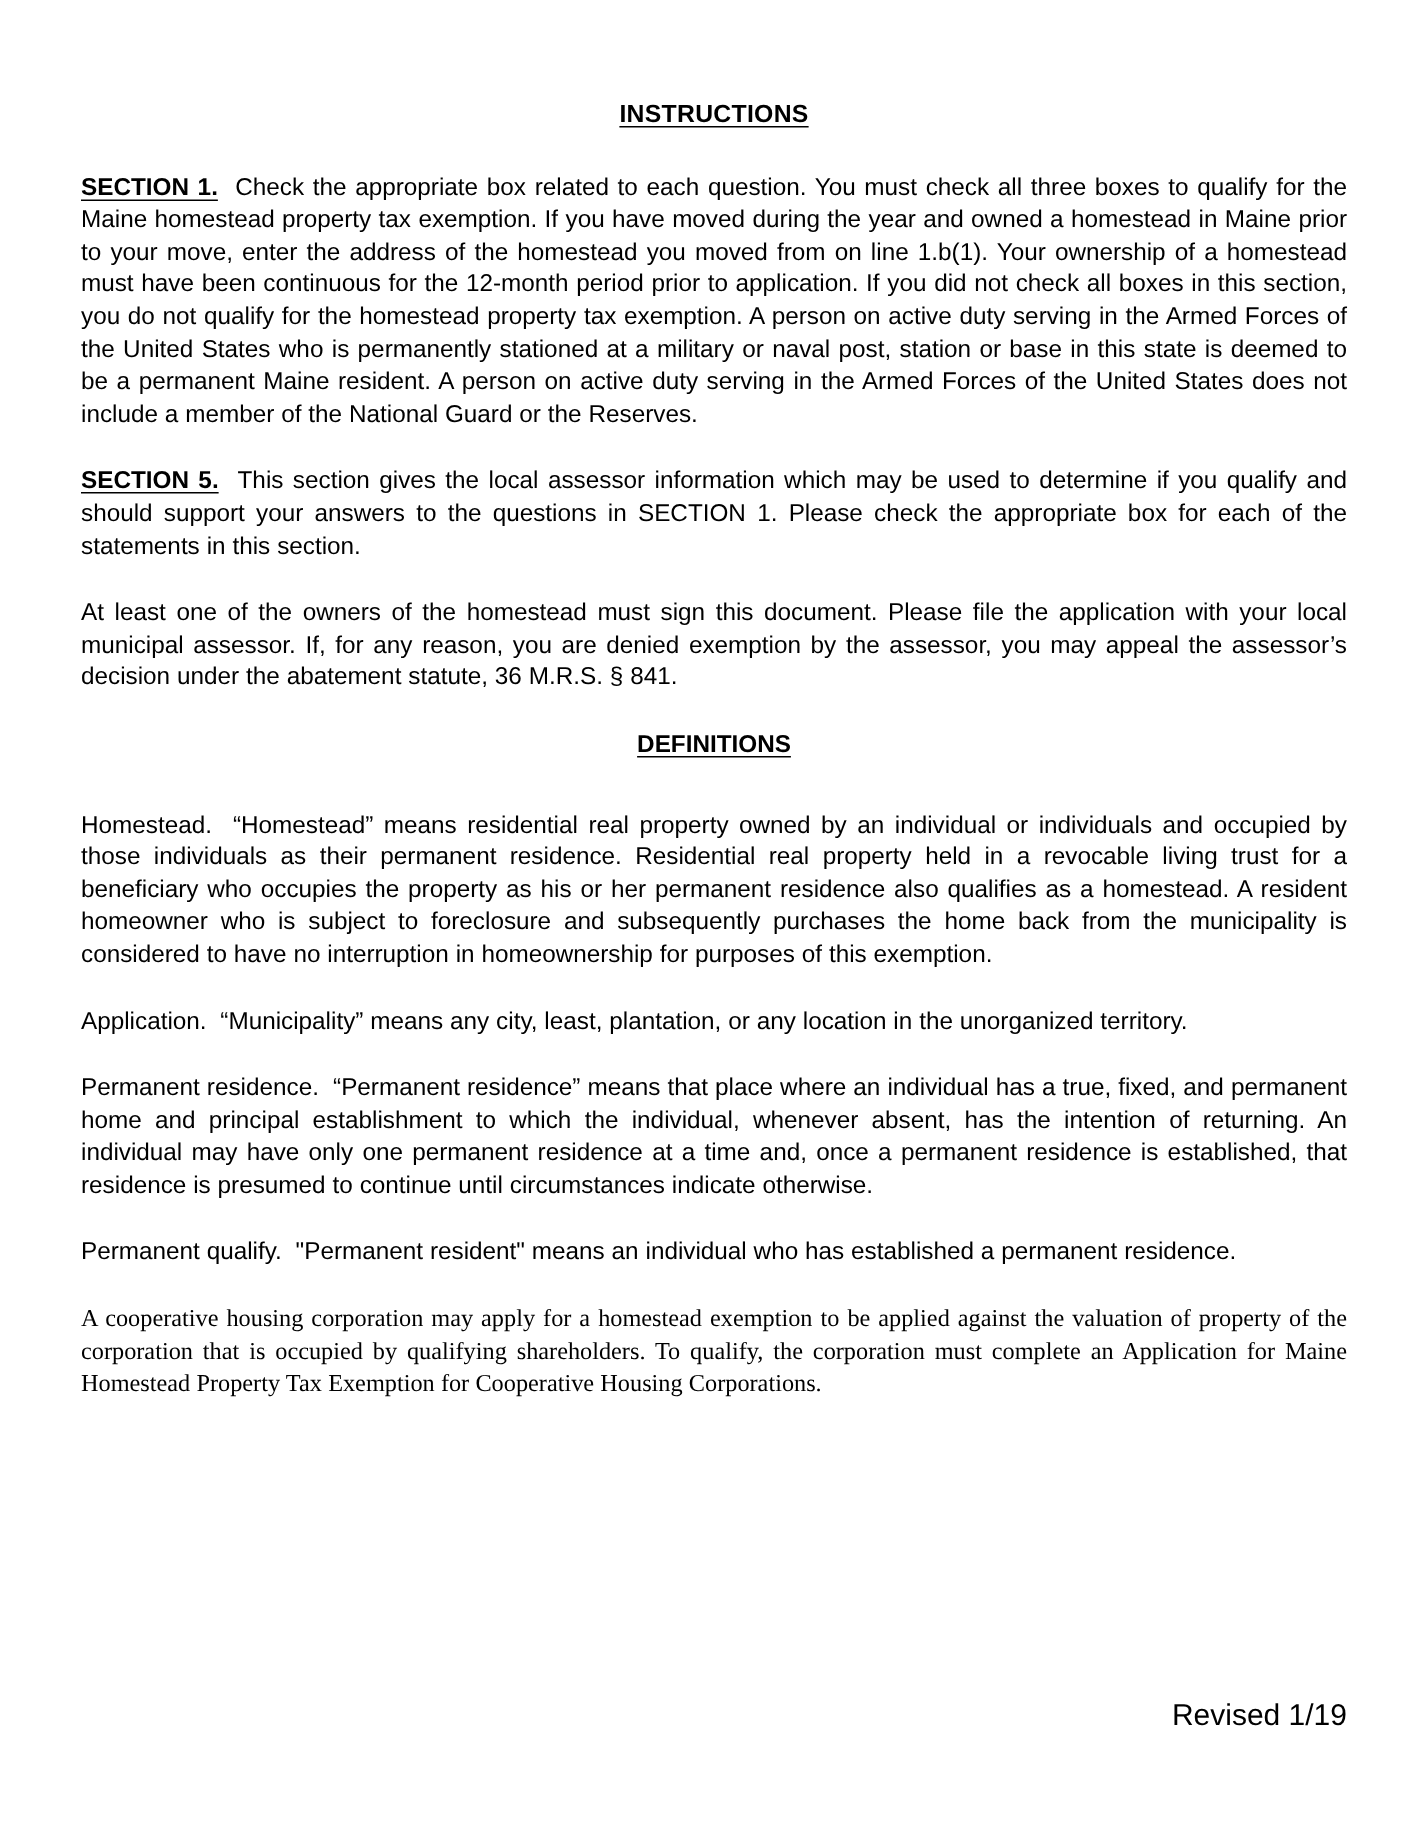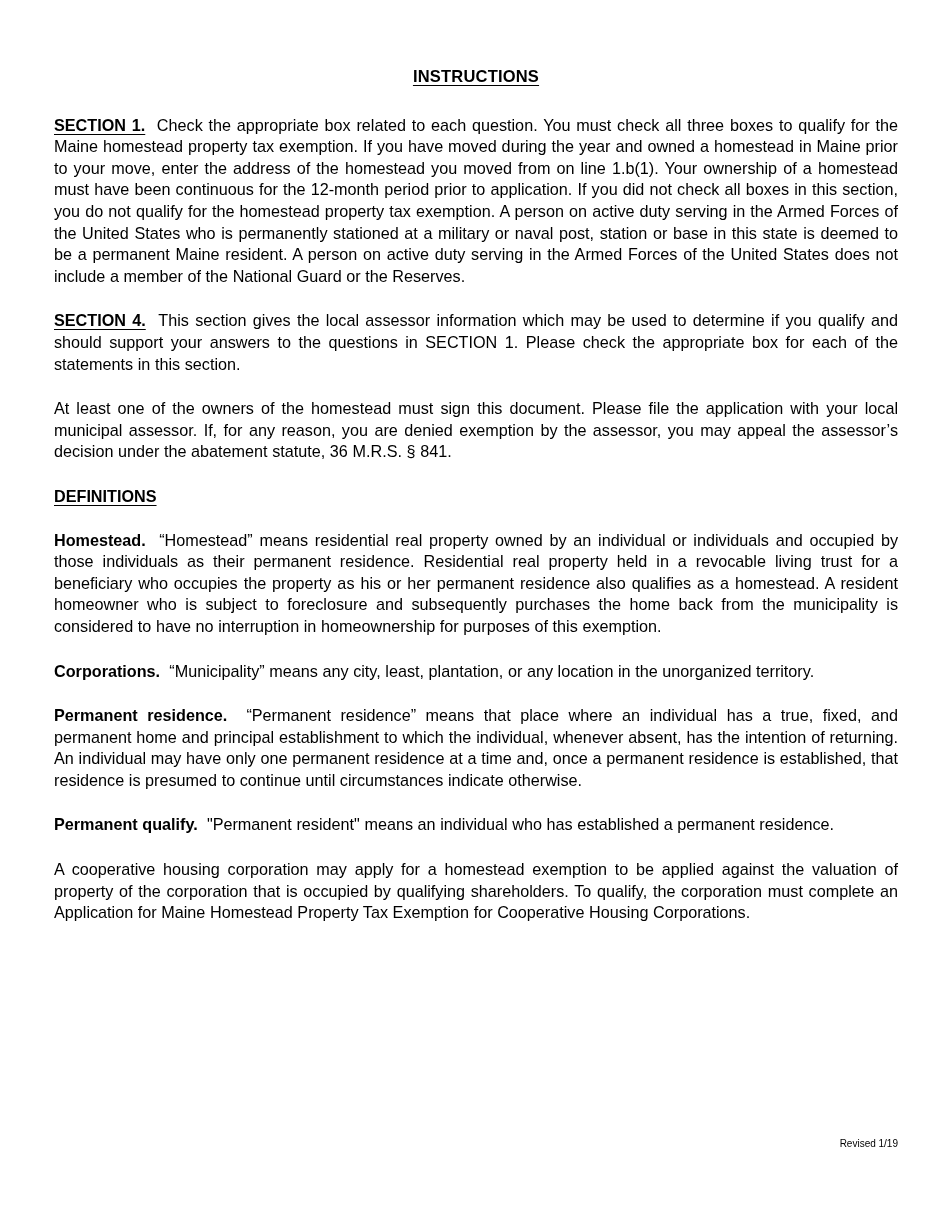--- a/index.html
+++ b/index.html
@@ -44,73 +44,74 @@
     text-underline-offset: 3px;
   }
   p.para {
     font-size: 16.2px;
     line-height: 21.6px;
     text-align: justify;
     text-justify: inter-word;
     margin: 16px 0 23px 0;
     word-spacing: 0.1px;
   }
-  p.para:last-of-type { margin-bottom: 0; }
+  p.para:last-of-type { margin-bottom: 0; font-family: Liberation Serif, serif; }
   .lead-underline {
     font-weight: bold;
     text-decoration: underline;
     text-underline-offset: 2.5px;
   }
   .lead-bold {
-    font-weight: bold;
+    font-weight: normal;
   }
   .section-heading {
     font-size: 16.2px;
     line-height: 21.6px;
     font-weight: bold;
     text-decoration: underline;
     text-underline-offset: 2.5px;
     margin: 0 0 23px 0;
     display: inline-block;
   }
   .heading-wrap {
-    margin: 0 0 22px 0;
+    margin: 0 0 32px 0;
+    text-align: center;
   }
   .heading-wrap .section-heading { margin: 0; }
   .footer {
     position: absolute;
     left: 54px;
     top: 1134px;
     width: 844px;
     text-align: right;
-    font-size: 10px;
+    font-size: 20px;
     line-height: 20px;
   }
 </style>
 </head>
 <body>
 
 <div class="page">
 
   <div class="content">
 
     <h1 class="doc-title"><span class="u">INSTRUCTIONS</span></h1>
 
     <p class="para"><span class="lead-underline">SECTION 1.</span>&nbsp;&nbsp;<span>Check the appropriate box related to each question.  You must check all three boxes to qualify for the Maine homestead property tax exemption.  If you have moved during the year and owned a homestead in Maine prior to your move, enter the address of the homestead you moved from on line 1.b(1).  Your ownership of a homestead must have been continuous for the 12-month period prior to application.  If you did not check all boxes in this section, you do not qualify for the homestead property tax exemption.  A person on active duty serving in the Armed Forces of the United States who is permanently stationed at a military or naval post, station or base in this state is deemed to be a permanent Maine resident.  A person on active duty serving in the Armed Forces of the United States does not include a member of the National Guard or the Reserves.</span></p>
 
 
-    <p class="para"><span class="lead-underline">SECTION 4.</span>&nbsp;&nbsp;<span>This section gives the local assessor information which may be used to determine if you qualify and should support your answers to the questions in SECTION 1.  Please check the appropriate box for each of the statements in this section.</span></p>
+    <p class="para"><span class="lead-underline">SECTION 5.</span>&nbsp;&nbsp;<span>This section gives the local assessor information which may be used to determine if you qualify and should support your answers to the questions in SECTION 1.  Please check the appropriate box for each of the statements in this section.</span></p>
 
     <p class="para"><span>At least one of the owners of the homestead must sign this document.  Please file the application with your local municipal assessor.  If, for any reason, you are denied exemption by the assessor, you may appeal the assessor’s decision under the abatement statute, 36 M.R.S. § 841.</span></p>
 
     <div class="heading-wrap"><h2 class="section-heading">DEFINITIONS</h2></div>
 
     <p class="para"><span class="lead-bold">Homestead.</span>&nbsp;&nbsp;<span>“Homestead” means residential real property owned by an individual or individuals and occupied by those individuals as their permanent residence.  Residential real property held in a revocable living trust for a beneficiary who occupies the property as his or her permanent residence also qualifies as a homestead.  A resident homeowner who is subject to foreclosure and subsequently purchases the home back from the municipality is considered to have no interruption in homeownership for purposes of this exemption.</span></p>
 
-    <p class="para"><span class="lead-bold">Corporations.</span>&nbsp;&nbsp;<span>“Municipality” means any city, least, plantation, or any location in the unorganized territory.</span></p>
+    <p class="para"><span class="lead-bold">Application.</span>&nbsp;&nbsp;<span>“Municipality” means any city, least, plantation, or any location in the unorganized territory.</span></p>
 
     <p class="para"><span class="lead-bold">Permanent residence.</span>&nbsp;&nbsp;<span>“Permanent residence” means that place where an individual has a true, fixed, and permanent home and principal establishment to which the individual, whenever absent, has the intention of returning.  An individual may have only one permanent residence at a time and, once a permanent residence is established, that residence is presumed to continue until circumstances indicate otherwise.</span></p>
 
     <p class="para"><span class="lead-bold">Permanent qualify.</span>&nbsp;&nbsp;<span>"Permanent resident" means an individual who has established a permanent residence.</span></p>
 
     <p class="para"><span>A cooperative housing corporation may apply for a homestead exemption to be applied against the valuation of property of the corporation that is occupied by qualifying shareholders.  To qualify, the corporation must complete an Application for Maine Homestead Property Tax Exemption for Cooperative Housing Corporations.</span></p>
 
   </div>
 
   <div class="footer"><span>Revised 1/19</span></div>

